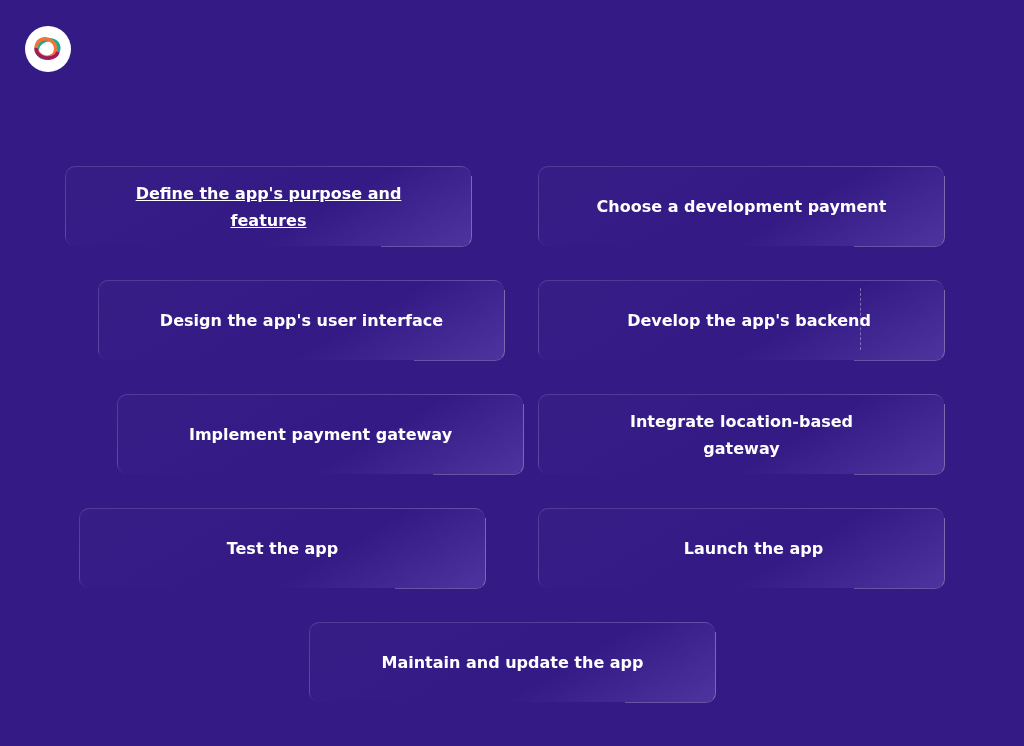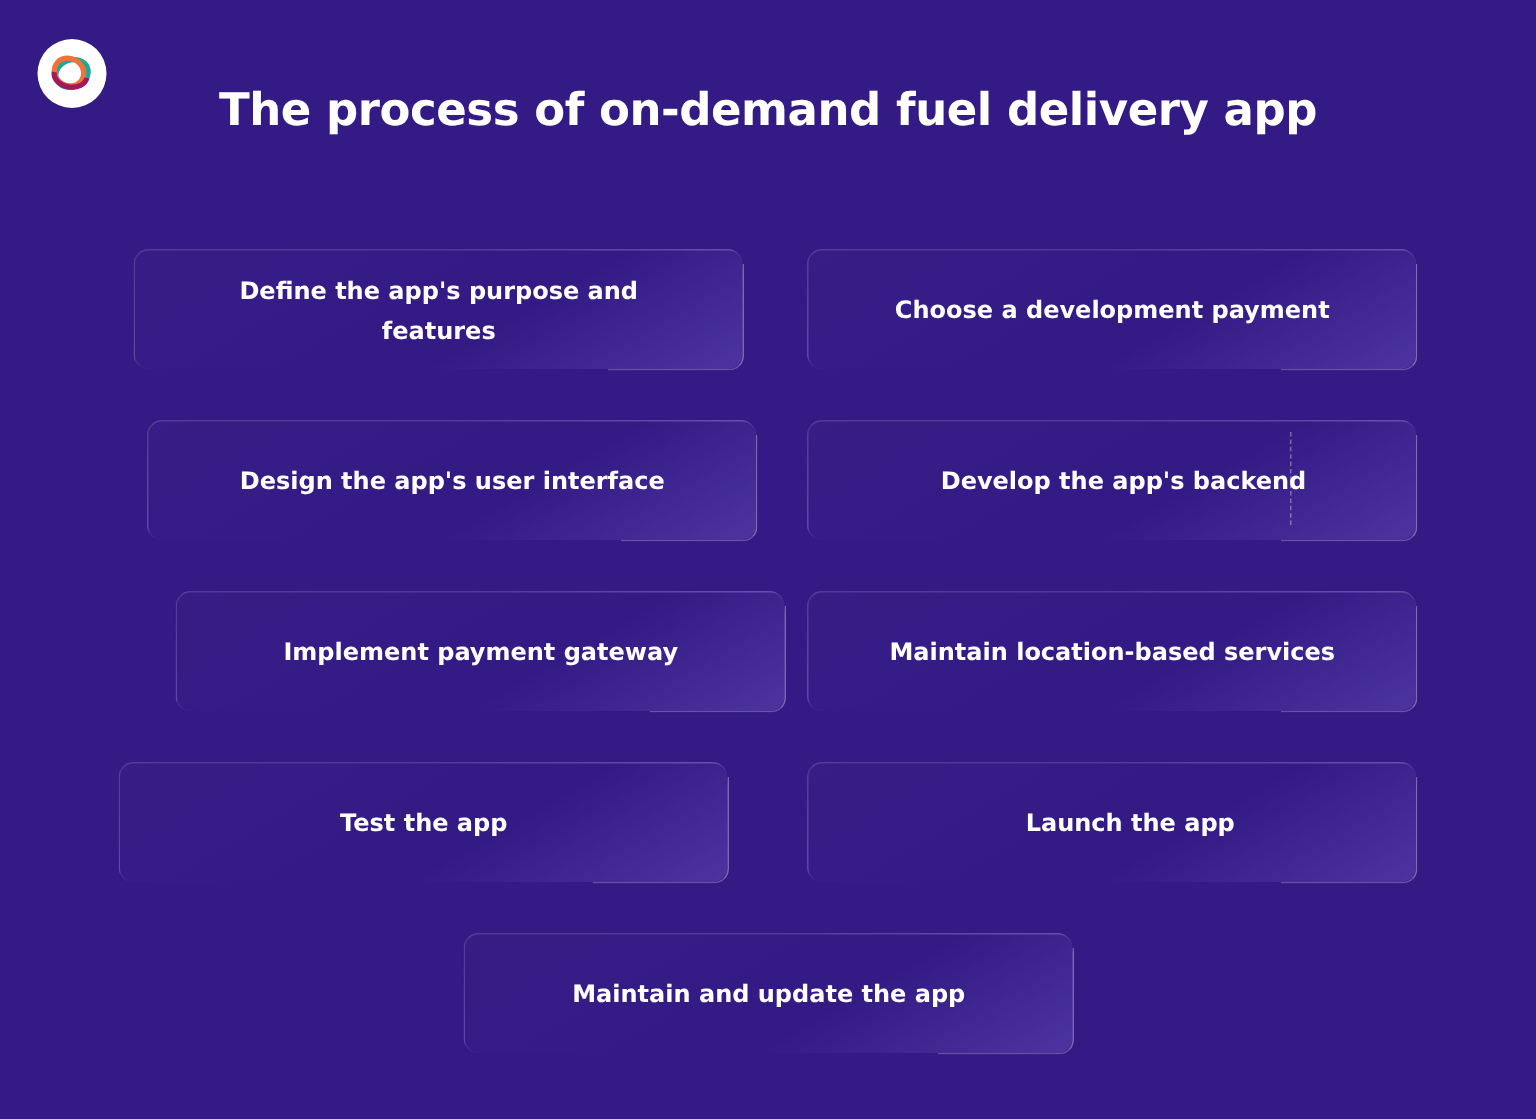--- a/index.html
+++ b/index.html
@@ -45,41 +45,40 @@
 
 <div class="logo">
   <svg width="32" height="30" viewBox="0 0 32 30">
     <ellipse cx="16" cy="15" rx="11" ry="9" fill="none" stroke="#1ba89a" stroke-width="3.5" transform="rotate(-20 16 15)"></ellipse>
     <ellipse cx="14" cy="14" rx="10" ry="9" fill="none" stroke="#f0743a" stroke-width="3.5" transform="rotate(30 14 14)"></ellipse>
     <ellipse cx="15" cy="16" rx="11" ry="8" fill="none" stroke="#a3195b" stroke-width="3.5" transform="rotate(10 15 16)" stroke-dasharray="30 40"></ellipse>
   </svg>
 </div>
 
 <div class="title">
-  <div>The process of on-demand fuel delivery app</div>
 </div>
 
-<div class="card" style="left:89px; top:166px;">
+<div class="card" style="left:65px; top:166px;text-decoration:underline;">
   <span class="card-label">Define the app's purpose and features</span>
 </div>
 <div class="card" style="left:538px; top:166px;">
   <span class="card-label">Choose a development payment</span>
 </div>
 <div class="card" style="left:79px; top:280px;margin-left:19px;">
   <span class="card-label">Design the app's user interface</span>
 </div>
 <div class="card" style="left:538px; top:280px;padding-left:15px;">
   <span class="card-label">Develop the app's backend</span>
 </div>
 <div class="dash"></div>
 <div class="card" style="left:79px; top:394px;margin-left:38px;">
   <span class="card-label">Implement payment gateway</span>
 </div>
 <div class="card" style="left:538px; top:394px;">
-  <span class="card-label">Maintain location-based services</span>
+  <span class="card-label">Integrate location-based gateway</span>
 </div>
 <div class="card" style="left:79px; top:508px;">
   <span class="card-label">Test the app</span>
 </div>
 <div class="card" style="left:538px; top:508px;">
   <span class="card-label" style="margin-left:24px;">Launch the app</span>
 </div>
 <div class="card" style="left:309px; top:622px;">
   <span class="card-label">Maintain and update the app</span>
 </div>

